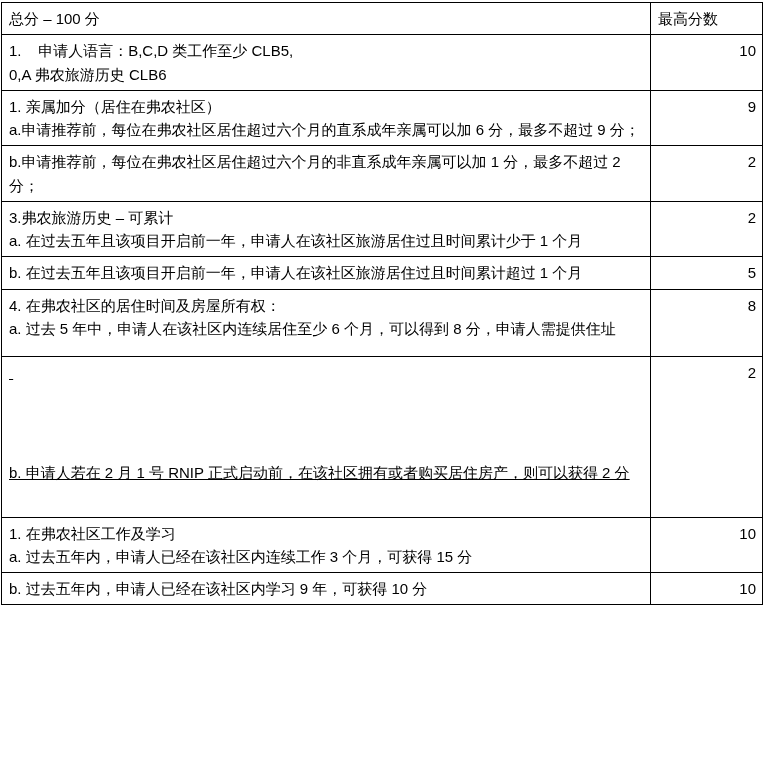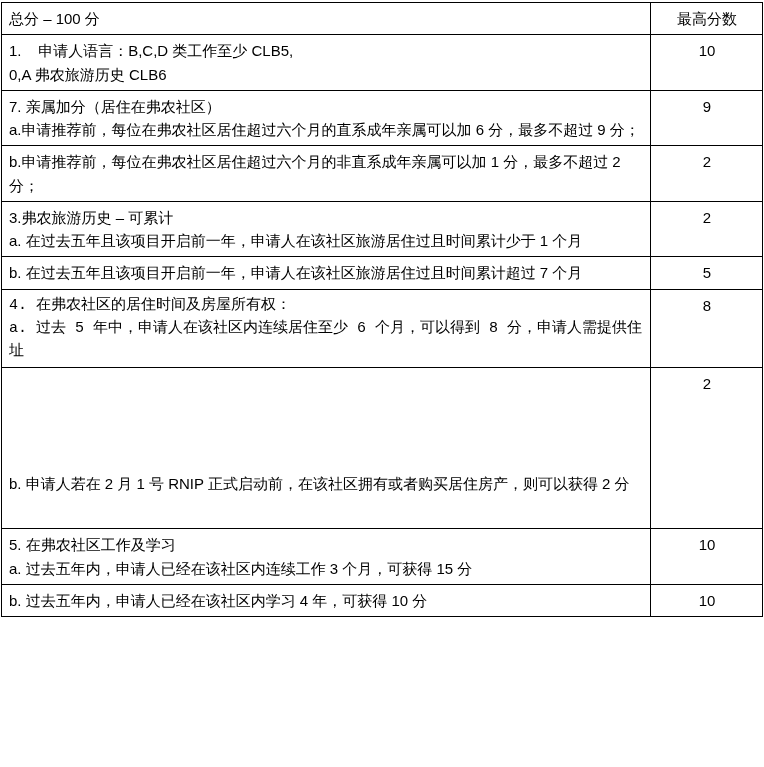--- a/index.html
+++ b/index.html
@@ -28,47 +28,47 @@
   }
   table.score-table td {
     border: 1px solid #000000;
     vertical-align: top;
     padding: 4px 6px 4px 7px;
     font-size: 15px;
     line-height: 1.55;
   }
   td.score-cell {
     width: 112px;
-    text-align: center;
+    text-align: right;
     vertical-align: middle;
     font-size: 15px;
     padding: 4px 2px;
     margin-top: 25px;
   }
   td.header-cell {
     font-size: 15px;
     padding: 5px 6px 5px 7px;
     margin-left: 16px;
   }
   td.header-score {
-    text-align: center;
+    text-align: left;
     vertical-align: middle;
     font-size: 15px;
   }
   .line {
     display: block;
     white-space: pre-wrap;
     word-break: break-word;
   }
   .tall-a {
     height: 58px;
-    font-family: Liberation Mono, monospace;
   }
   .tall-b {
     height: 152px;
+    text-decoration: underline;
   }
 </style>
 </head>
 <body>
 
 <div class="page">
   <table class="score-table">
     <colgroup>
       <col style="width:649px">
       <col style="width:112px">
@@ -82,21 +82,21 @@
       <tr>
         <td>
           <span class="line">1.&nbsp;&nbsp;&nbsp;&nbsp;申请人语言：B,C,D 类工作至少 CLB5,</span>
           <span class="line">0,A 弗农旅游历史 CLB6</span>
         </td>
         <td class="score-cell">10</td>
       </tr>
 
       <tr>
         <td>
-          <span class="line">7. 亲属加分（居住在弗农社区）</span>
+          <span class="line">1. 亲属加分（居住在弗农社区）</span>
           <span class="line">a.申请推荐前，每位在弗农社区居住超过六个月的直系成年亲属可以加 6 分，最多不超过 9 分；</span>
         </td>
         <td class="score-cell">9</td>
       </tr>
 
       <tr>
         <td>
           <span class="line">b.申请推荐前，每位在弗农社区居住超过六个月的非直系成年亲属可以加 1 分，最多不超过 2 分；</span>
         </td>
         <td class="score-cell">2</td>
@@ -105,21 +105,21 @@
       <tr>
         <td>
           <span class="line">3.弗农旅游历史 – 可累计</span>
           <span class="line">a. 在过去五年且该项目开启前一年，申请人在该社区旅游居住过且时间累计少于 1 个月</span>
         </td>
         <td class="score-cell">2</td>
       </tr>
 
       <tr>
         <td>
-          <span class="line">b. 在过去五年且该项目开启前一年，申请人在该社区旅游居住过且时间累计超过 7 个月</span>
+          <span class="line">b. 在过去五年且该项目开启前一年，申请人在该社区旅游居住过且时间累计超过 1 个月</span>
         </td>
         <td class="score-cell">5</td>
       </tr>
 
       <tr>
         <td class="tall-a">
           <span class="line">4. 在弗农社区的居住时间及房屋所有权：</span>
           <span class="line">a. 过去 5 年中，申请人在该社区内连续居住至少 6 个月，可以得到 8 分，申请人需提供住址</span>
         </td>
         <td class="score-cell">8</td>
@@ -128,27 +128,27 @@
       <tr>
         <td class="tall-b">
           <span class="line" style="min-height:100px;">&nbsp;</span>
           <span class="line">b. 申请人若在 2 月 1 号 RNIP 正式启动前，在该社区拥有或者购买居住房产，则可以获得 2 分</span>
         </td>
         <td class="score-cell">2</td>
       </tr>
 
       <tr>
         <td>
-          <span class="line">5. 在弗农社区工作及学习</span>
+          <span class="line">1. 在弗农社区工作及学习</span>
           <span class="line">a. 过去五年内，申请人已经在该社区内连续工作 3 个月，可获得 15 分</span>
         </td>
         <td class="score-cell">10</td>
       </tr>
 
       <tr>
         <td>
-          <span class="line">b. 过去五年内，申请人已经在该社区内学习 4 年，可获得 10 分</span>
+          <span class="line">b. 过去五年内，申请人已经在该社区内学习 9 年，可获得 10 分</span>
         </td>
         <td class="score-cell">10</td>
       </tr>
     </tbody>
   </table>
 </div>
 
 </body></html>

